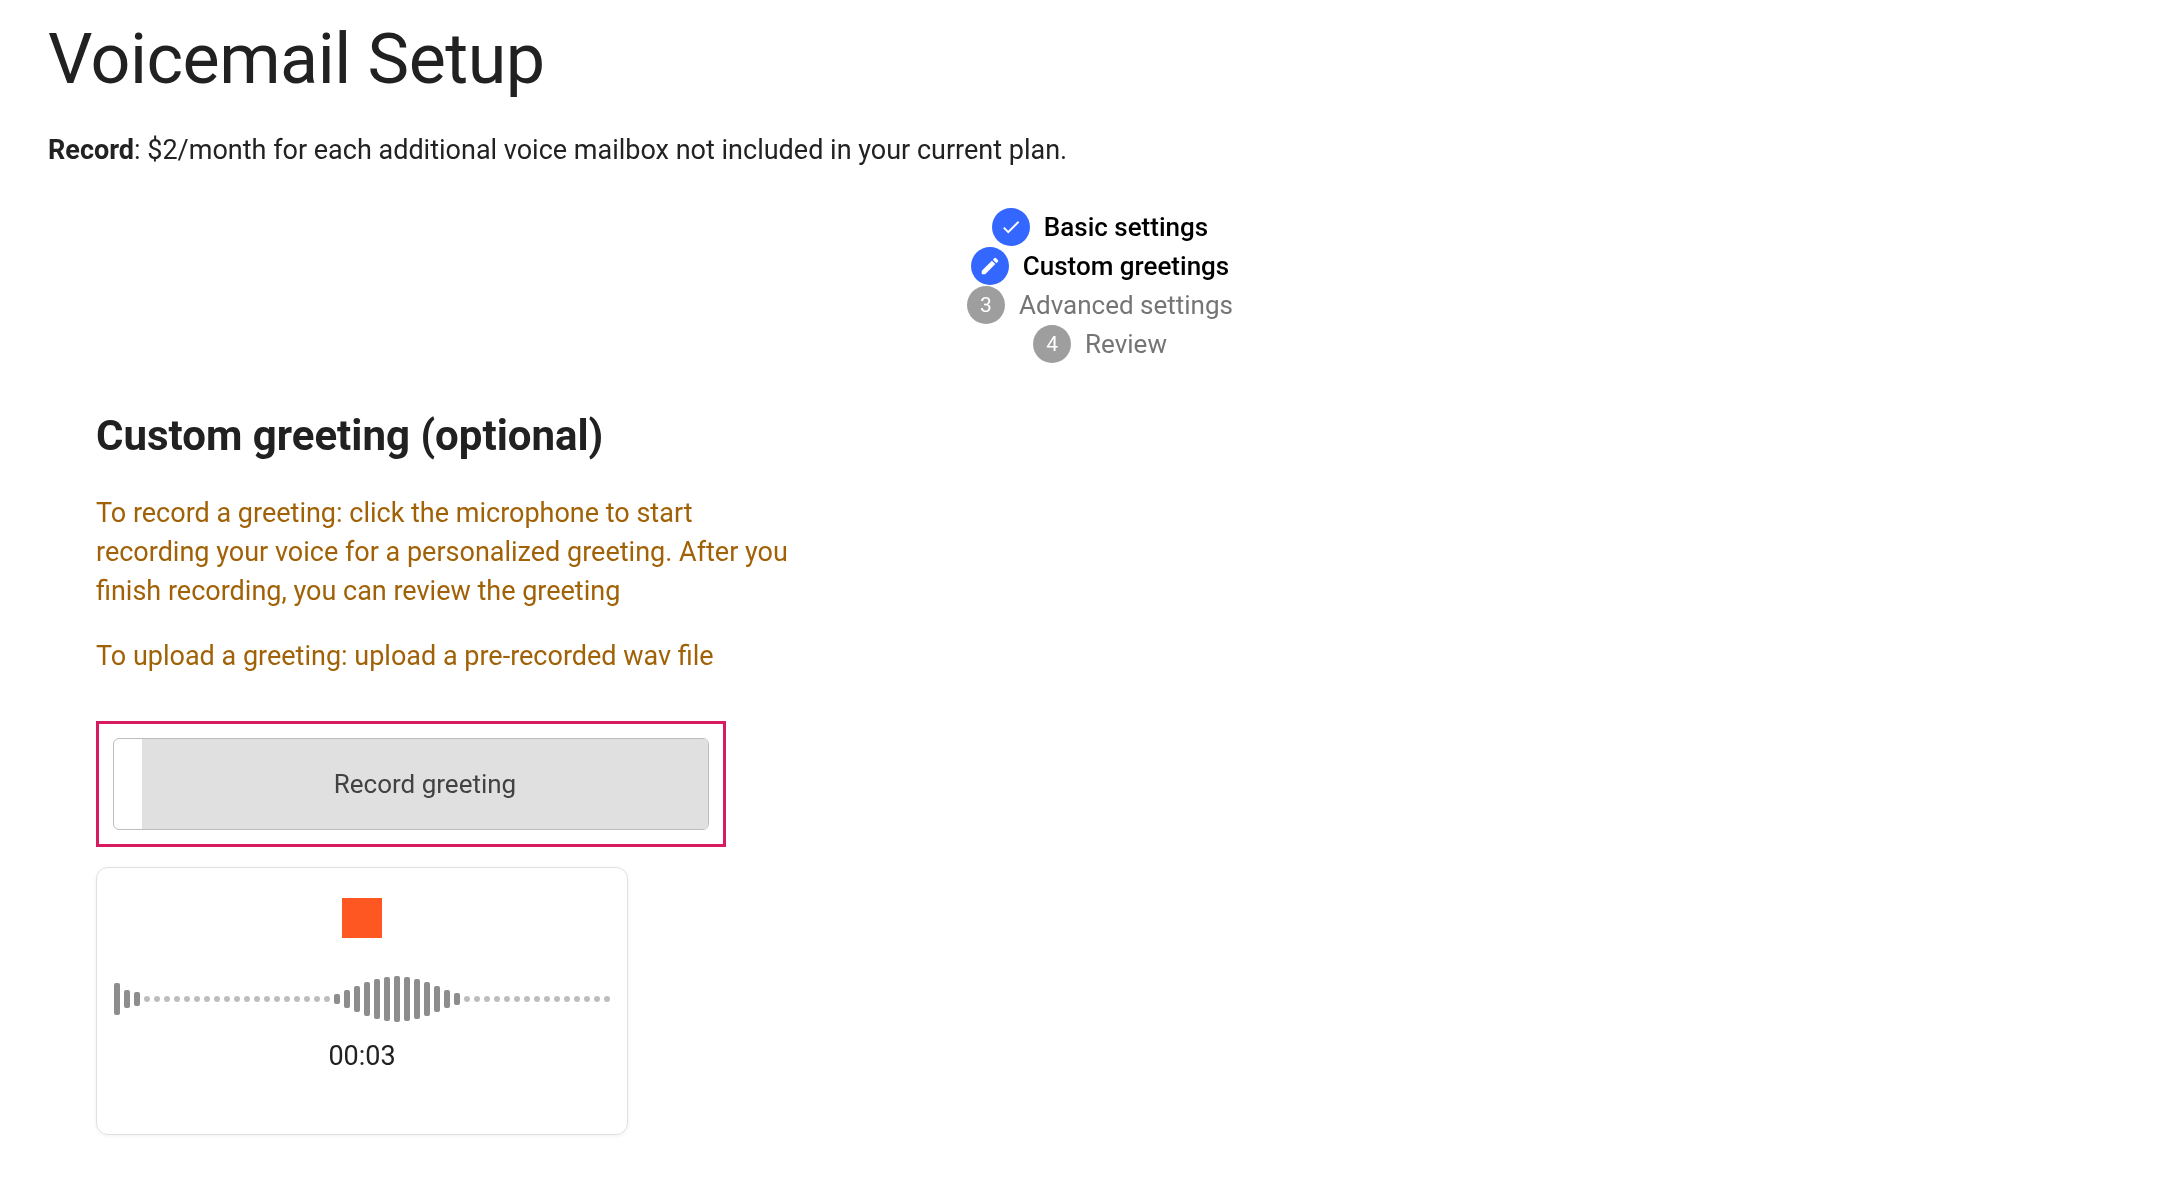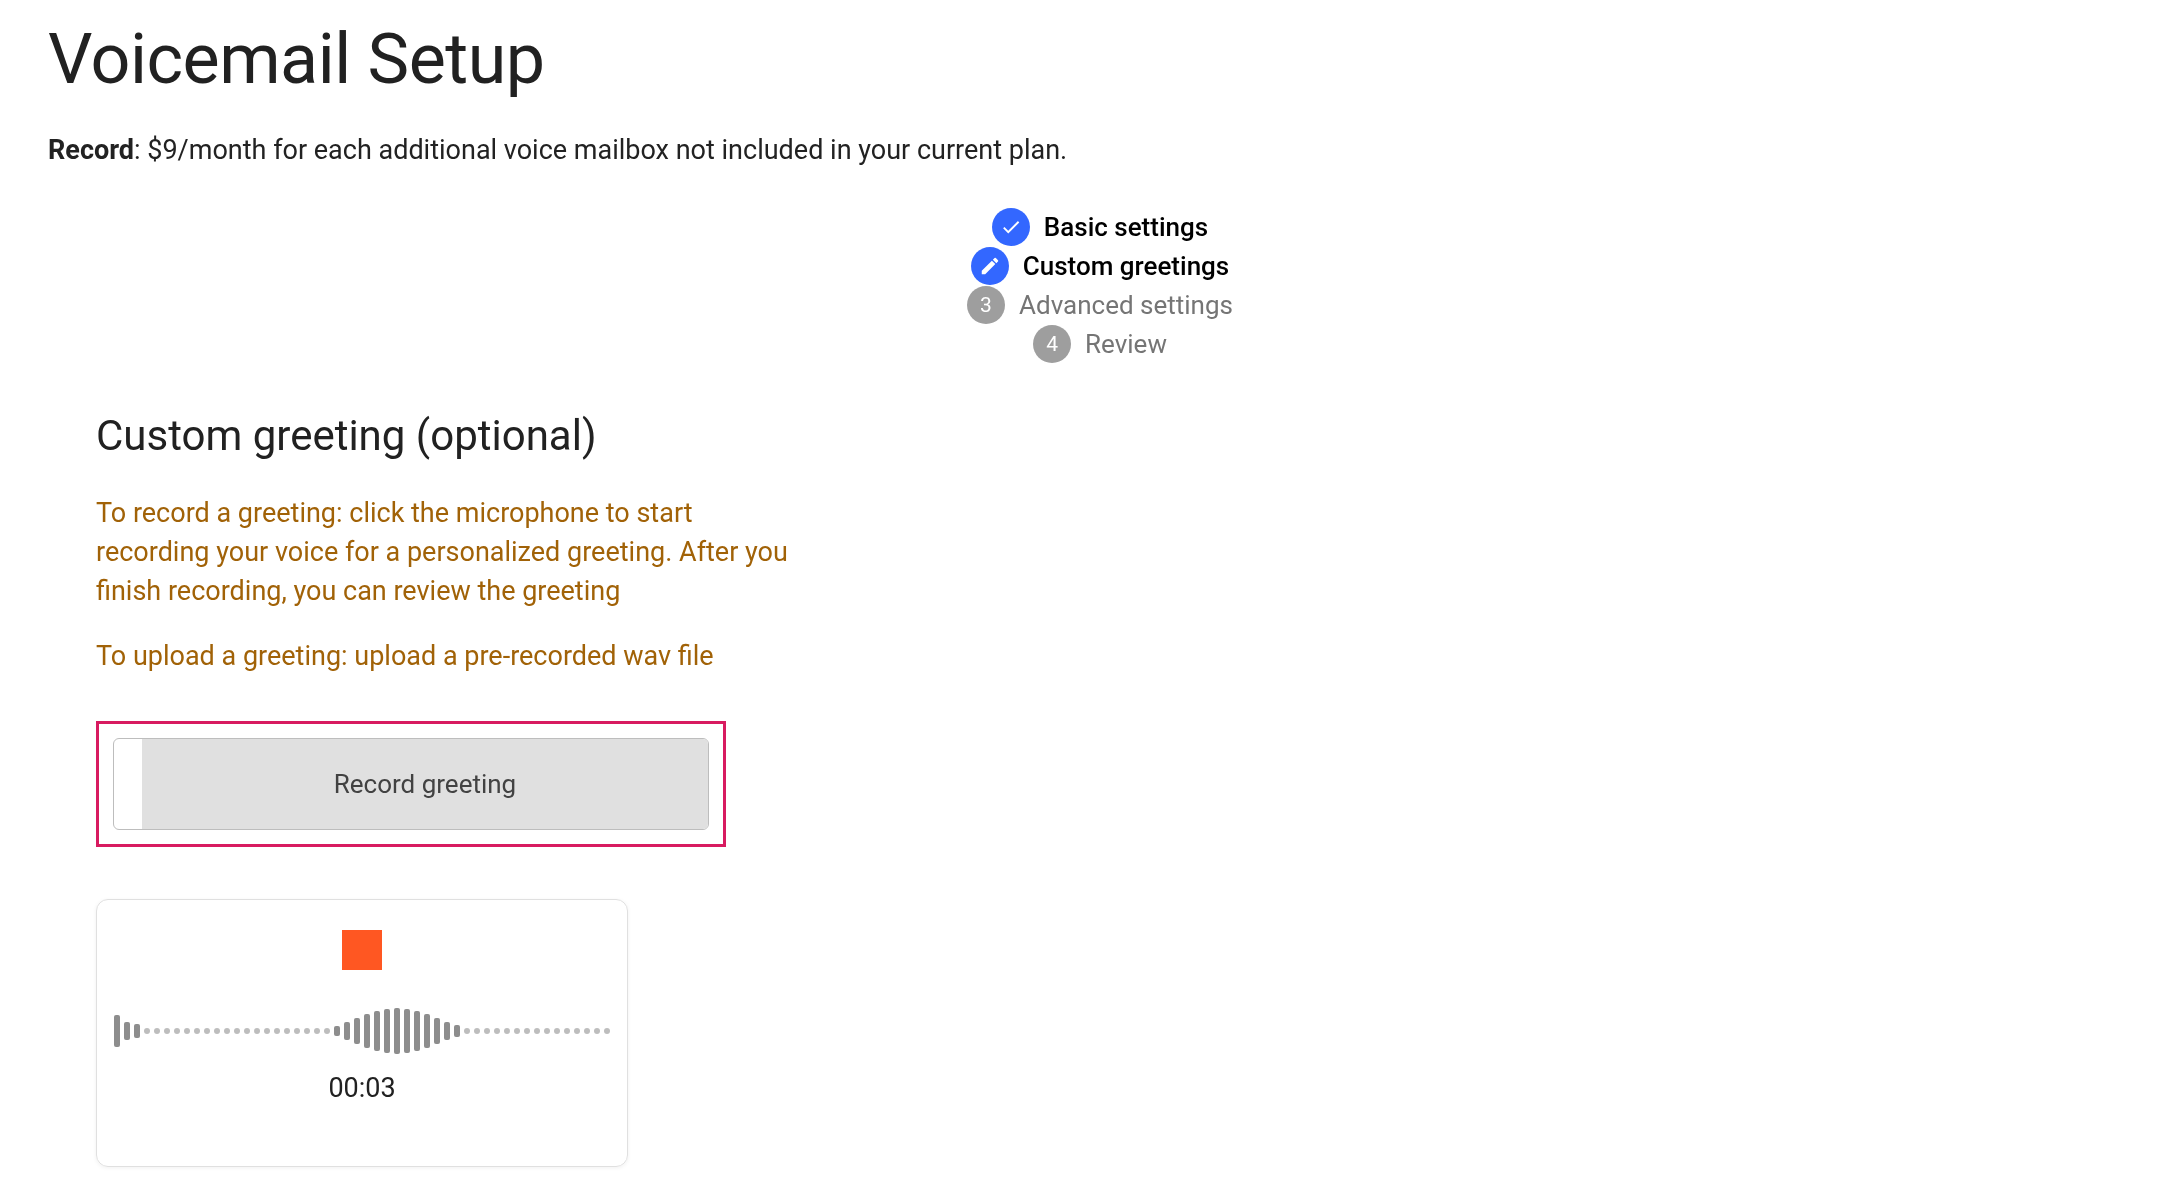--- a/index.html
+++ b/index.html
@@ -68,21 +68,21 @@
     background: #bdbdbd;
     margin: 0 22px;
   }
 
   
   .section {
     padding-left: 48px;
   }
   .section-title {
     font-size: 42px;
-    font-weight: 400;
+    font-weight: 700;
     color: #212121;
     margin-bottom: 34px;
     margin-top: 32px;
   }
   .section-body p {
     font-size: 27px;
     line-height: 1.45;
     color: #a16207;
     max-width: 700px;
     margin-bottom: 26px;
@@ -116,21 +116,21 @@
   }
   .toggle-btn.selected {
     background: #e0e0e0;
   }
   .toggle-btn + .toggle-btn {
     border-left: 1px solid #bdbdbd;
   }
 
   
   .recorder-card {
-    margin-top: 52px;
+    margin-top: 20px;
     width: 532px;
     height: 268px;
     border: 1px solid #e0e0e0;
     border-radius: 12px;
     box-shadow: 0 1px 4px rgba(0,0,0,0.06);
     display: flex;
     flex-direction: column;
     align-items: center;
     padding: 26px 30px 18px 30px;
   }
@@ -165,21 +165,21 @@
   }
 </style>
 </head>
 <body>
 
 <div class="page">
 
   <h1 class="page-title">Voicemail Setup</h1>
 
   <p class="pricing-line">
-    <span class="bold">Record</span><span>: $9/month for each additional voice mailbox not included in your current plan.</span>
+    <span class="bold">Record</span><span>: $2/month for each additional voice mailbox not included in your current plan.</span>
   </p>
 
   <div class="stepper">
     <div class="step done">
       <div class="step-circle done">
         <svg viewBox="0 0 24 24">
             <path d="M9 16.17 4.83 12l-1.42 1.41L9 19 21 7l-1.41-1.41z"></path>
           </svg>
       </div>
       <span class="step-label">Basic settings</span>

